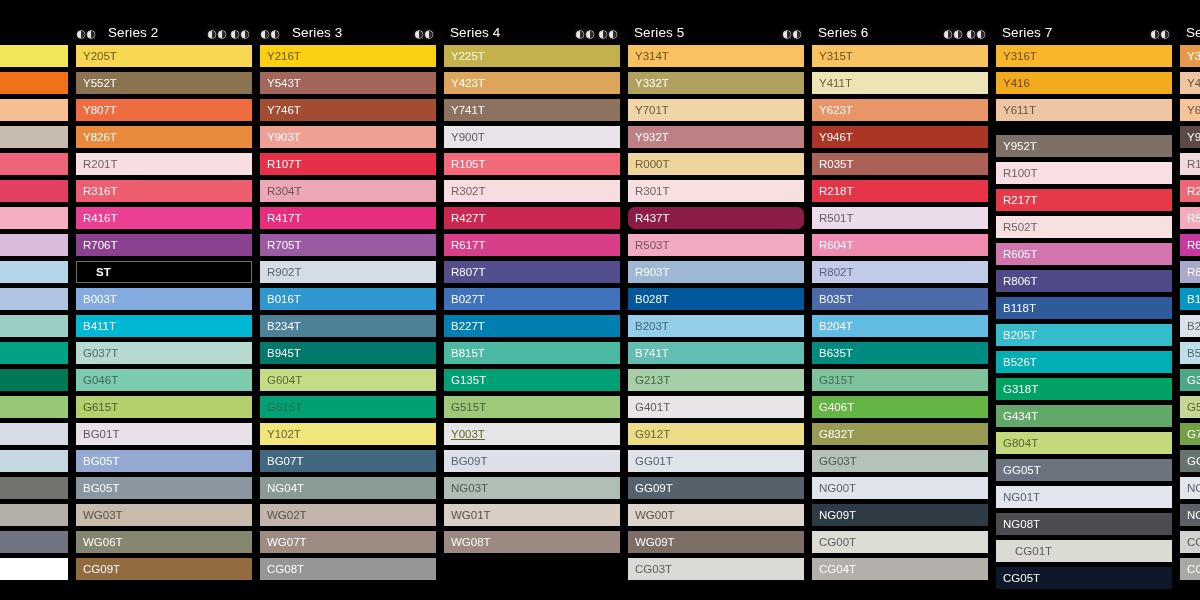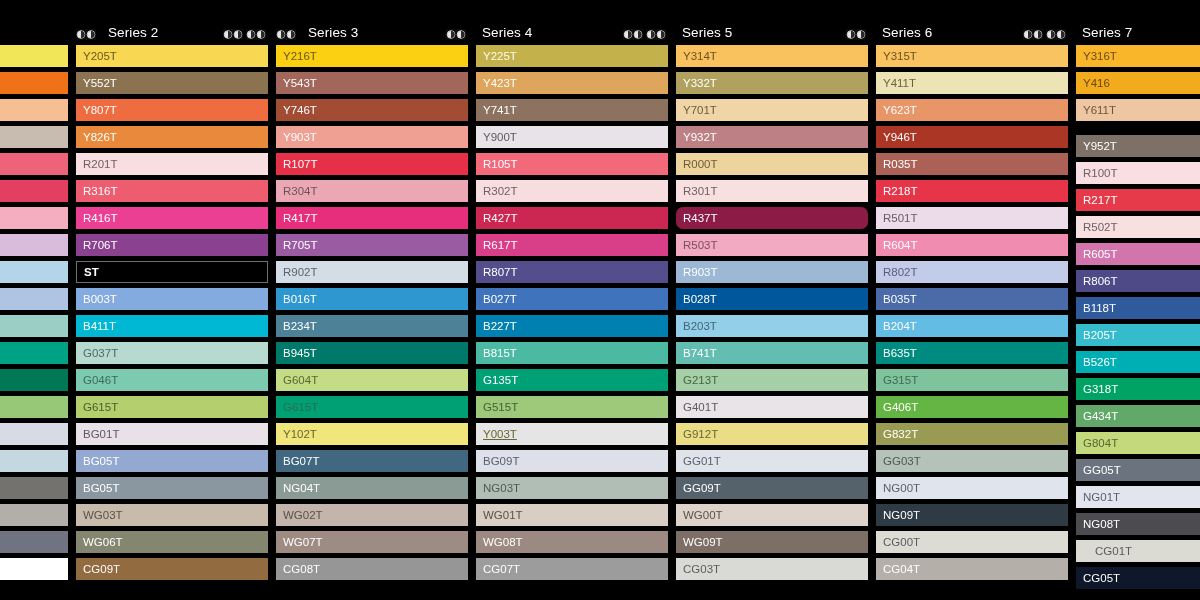--- a/index.html
+++ b/index.html
@@ -14,21 +14,21 @@
     display:flex;align-items:flex-start;
   }
 
   
   .series-col{
     flex:0 0 auto;
     display:flex;flex-direction:column;
     box-sizing:border-box;
   }
   .series-col.partial-left{width:68px;margin-left:0;}
-  .series-col.full{width:192px;}
+  .series-col.full{width:176px;}
   .series-col.partial-right{width:75px;}
 
   .col-gap{flex:0 0 8px;}
 
   
   .col-header{
     height:45px;
     display:flex;align-items:flex-end;
     padding-bottom:5px;
     box-sizing:border-box;
@@ -167,21 +167,21 @@
       </div>
       <div class="swatch" style="background: rgb(238, 93, 111); color: rgb(255, 255, 255);">
         <span class="code">R316T</span>
       </div>
       <div class="swatch" style="background: rgb(234, 63, 146); color: rgb(255, 255, 255);">
         <span class="code">R416T</span>
       </div>
       <div class="swatch" style="background: rgb(138, 65, 144); color: rgb(255, 255, 255);">
         <span class="code">R706T</span>
       </div>
-      <div class="swatch selected" style="background: rgb(0, 0, 0); color: rgb(255, 255, 255);">
+      <div class="swatch selected" style="background: rgb(0, 0, 0); color: rgb(255, 255, 255); padding-left: 12px;">
         <span class="code">ST</span>
       </div>
       <div class="swatch" style="background: rgb(132, 171, 223); color: rgb(255, 255, 255);">
         <span class="code">B003T</span>
       </div>
       <div class="swatch" style="background: rgb(0, 183, 212); color: rgb(255, 255, 255);">
         <span class="code">B411T</span>
       </div>
       <div class="swatch" style="background: rgb(182, 217, 208); color: rgb(77, 107, 101);">
         <span class="code">G037T</span>
@@ -394,23 +394,20 @@
       </div>
       <div class="swatch" style="background: rgb(177, 190, 182); color: rgb(79, 90, 84);">
         <span class="code">NG03T</span>
       </div>
       <div class="swatch" style="background: rgb(217, 206, 196); color: rgb(90, 83, 72);">
         <span class="code">WG01T</span>
       </div>
       <div class="swatch" style="background: rgb(156, 138, 130); color: rgb(255, 255, 255);">
         <span class="code">WG08T</span>
       </div>
-      <div class="swatch" style="background: rgb(156, 156, 156); color: rgb(255, 255, 255);">
-        <span class="code">CG07T</span>
-      </div>
     </div>
     <div class="col-gap"></div>
     <div class="series-col full">
       <div class="col-header">
         <span class="title">Series 5</span>
         <span class="header-icons">
           <span class="glyph-pair">
             <svg class="glyph" viewBox="0 0 12 13">
               <rect x="0" y="0" width="12" height="13" fill="#0d0d0d"></rect>
               <circle cx="6" cy="6.5" r="4.6" fill="none" stroke="#d8d8d8" stroke-width="1.1"></circle>

